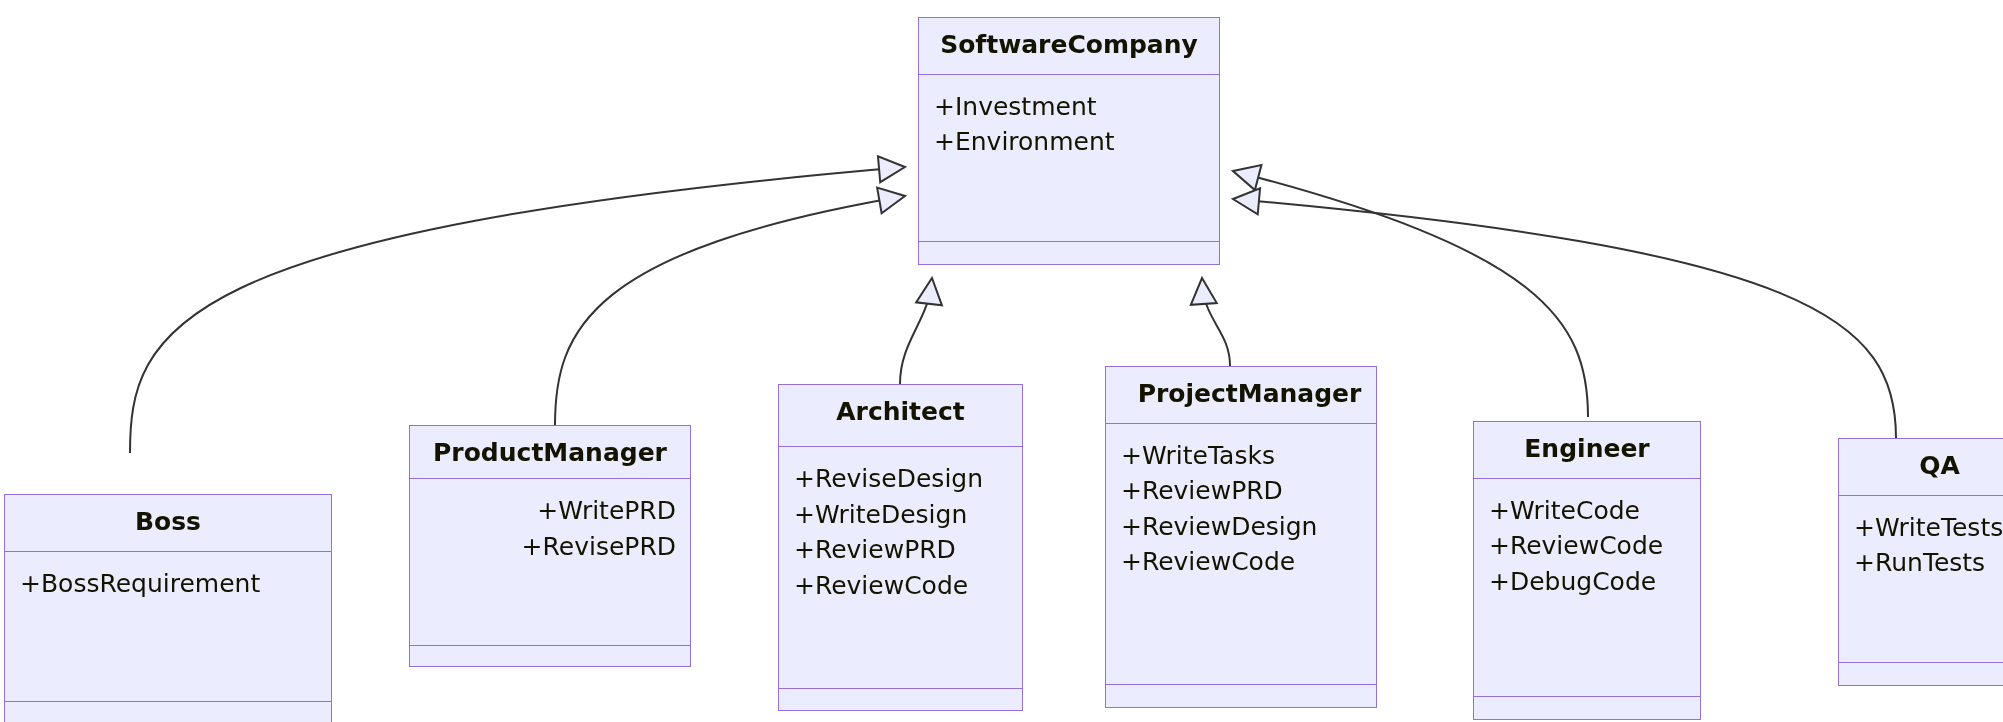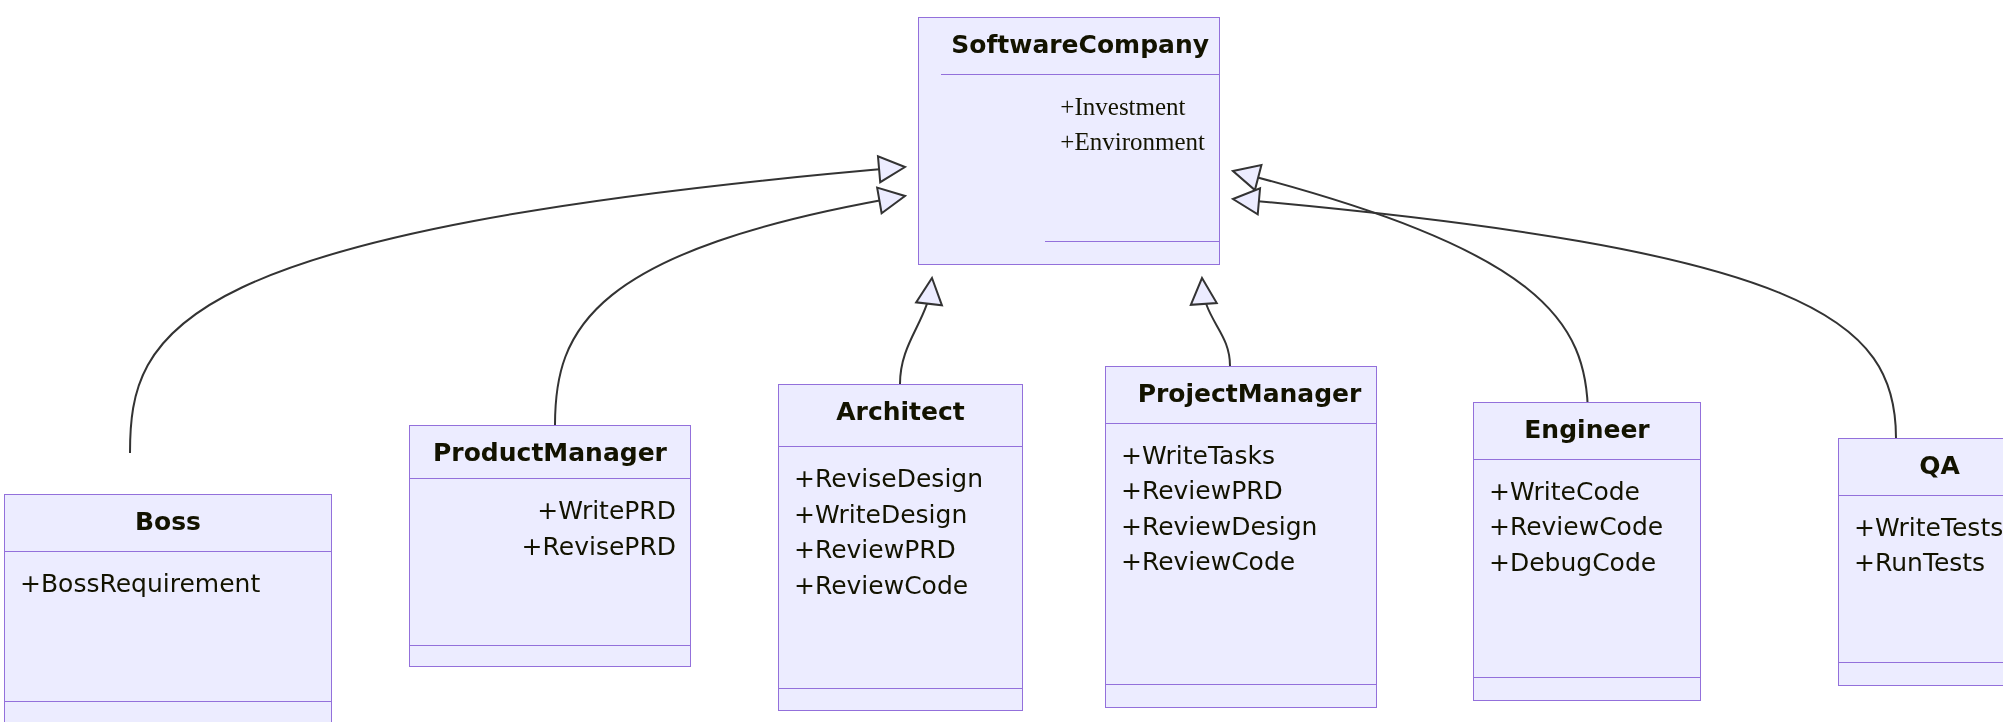--- a/index.html
+++ b/index.html
@@ -78,23 +78,23 @@
     <g id="edge-arrowheads">
         <polygon points="905,167 880.2173879420702,182.19283184880803 877.9761672861957,156.289609462941" fill="#ECECFF" stroke="#333333" stroke-width="2"></polygon>
         <polygon points="905,196 881.6213771075608,213.27541581708286 877.1524936108702,187.66235117629836" fill="#ECECFF" stroke="#333333" stroke-width="2"></polygon>
         <polygon points="932,278 941.9471078044417,305.31400824351516 916.1170580878529,302.34609118966245" fill="#ECECFF" stroke="#333333" stroke-width="2"></polygon>
         <polygon points="1202,278 1216.7506800331364,303.0483021093253 1190.8117663324217,304.82952529210434" fill="#ECECFF" stroke="#333333" stroke-width="2"></polygon>
         <polygon points="1233,171 1261.4343995899185,164.95972517505655 1254.8928596139058,190.12335477696868" fill="#ECECFF" stroke="#333333" stroke-width="2"></polygon>
         <polygon points="1233,199 1260.0525932220366,188.36246269275574 1257.7415857790174,214.2595521932828" fill="#ECECFF" stroke="#333333" stroke-width="2"></polygon>
       </g>
   </svg>
 
-  <div class="uml-class" style="left: 918px; top: 17px; width: 302px; height: 248px; background: rgb(236, 236, 255); border-color: rgb(147, 112, 219); align-items: flex-end;">
+  <div class="uml-class" style="left: 918px; top: 17px; width: 302px; height: 248px; background: rgb(236, 236, 255); border-color: rgb(147, 112, 219);">
     <div class="uml-title" style="height: 57px; border-bottom-color: rgb(147, 112, 219);">SoftwareCompany</div>
-    <div class="uml-attrs" style="height: 168px; border-bottom-color: rgb(147, 112, 219); font-family: Liberation Serif, serif;">
+    <div class="uml-attrs" style="height: 168px; border-bottom-color: rgb(147, 112, 219);">
         <div class="uml-attr-row">+Investment</div>
         <div class="uml-attr-row">+Environment</div>
       </div>
     <div class="uml-methods"></div>
   </div>
 
   <div class="uml-class" style="left: 4px; top: 453px; width: 328px; height: 231px; background: rgb(236, 236, 255); border-color: rgb(147, 112, 219); margin-top: 41px;">
     <div class="uml-title" style="height: 57px; border-bottom-color: rgb(147, 112, 219);">Boss</div>
     <div class="uml-attrs" style="height: 151px; border-bottom-color: rgb(147, 112, 219);">
         <div class="uml-attr-row">+BossRequirement</div>
@@ -126,21 +126,21 @@
     <div class="uml-title" style="height: 57px; border-bottom-color: rgb(147, 112, 219); padding-left: 27px;">ProjectManager</div>
     <div class="uml-attrs" style="height: 262px; border-bottom-color: rgb(147, 112, 219);">
         <div class="uml-attr-row">+WriteTasks</div>
         <div class="uml-attr-row">+ReviewPRD</div>
         <div class="uml-attr-row">+ReviewDesign</div>
         <div class="uml-attr-row">+ReviewCode</div>
       </div>
     <div class="uml-methods"></div>
   </div>
 
-  <div class="uml-class" style="left: 1473px; top: 402px; width: 228px; height: 299px; background: rgb(236, 236, 255); border-color: rgb(147, 112, 219);">
+  <div class="uml-class" style="left: 1473px; top: 421px; width: 228px; height: 299px; background: rgb(236, 236, 255); border-color: rgb(147, 112, 219);">
     <div class="uml-title" style="height: 57px; border-bottom-color: rgb(147, 112, 219);">Engineer</div>
     <div class="uml-attrs" style="height: 219px; border-bottom-color: rgb(147, 112, 219);">
         <div class="uml-attr-row">+WriteCode</div>
         <div class="uml-attr-row">+ReviewCode</div>
         <div class="uml-attr-row">+DebugCode</div>
       </div>
     <div class="uml-methods"></div>
   </div>
 
   <div class="uml-class" style="left: 1838px; top: 438px; width: 203px; height: 248px; background: rgb(236, 236, 255); border-color: rgb(147, 112, 219);">

